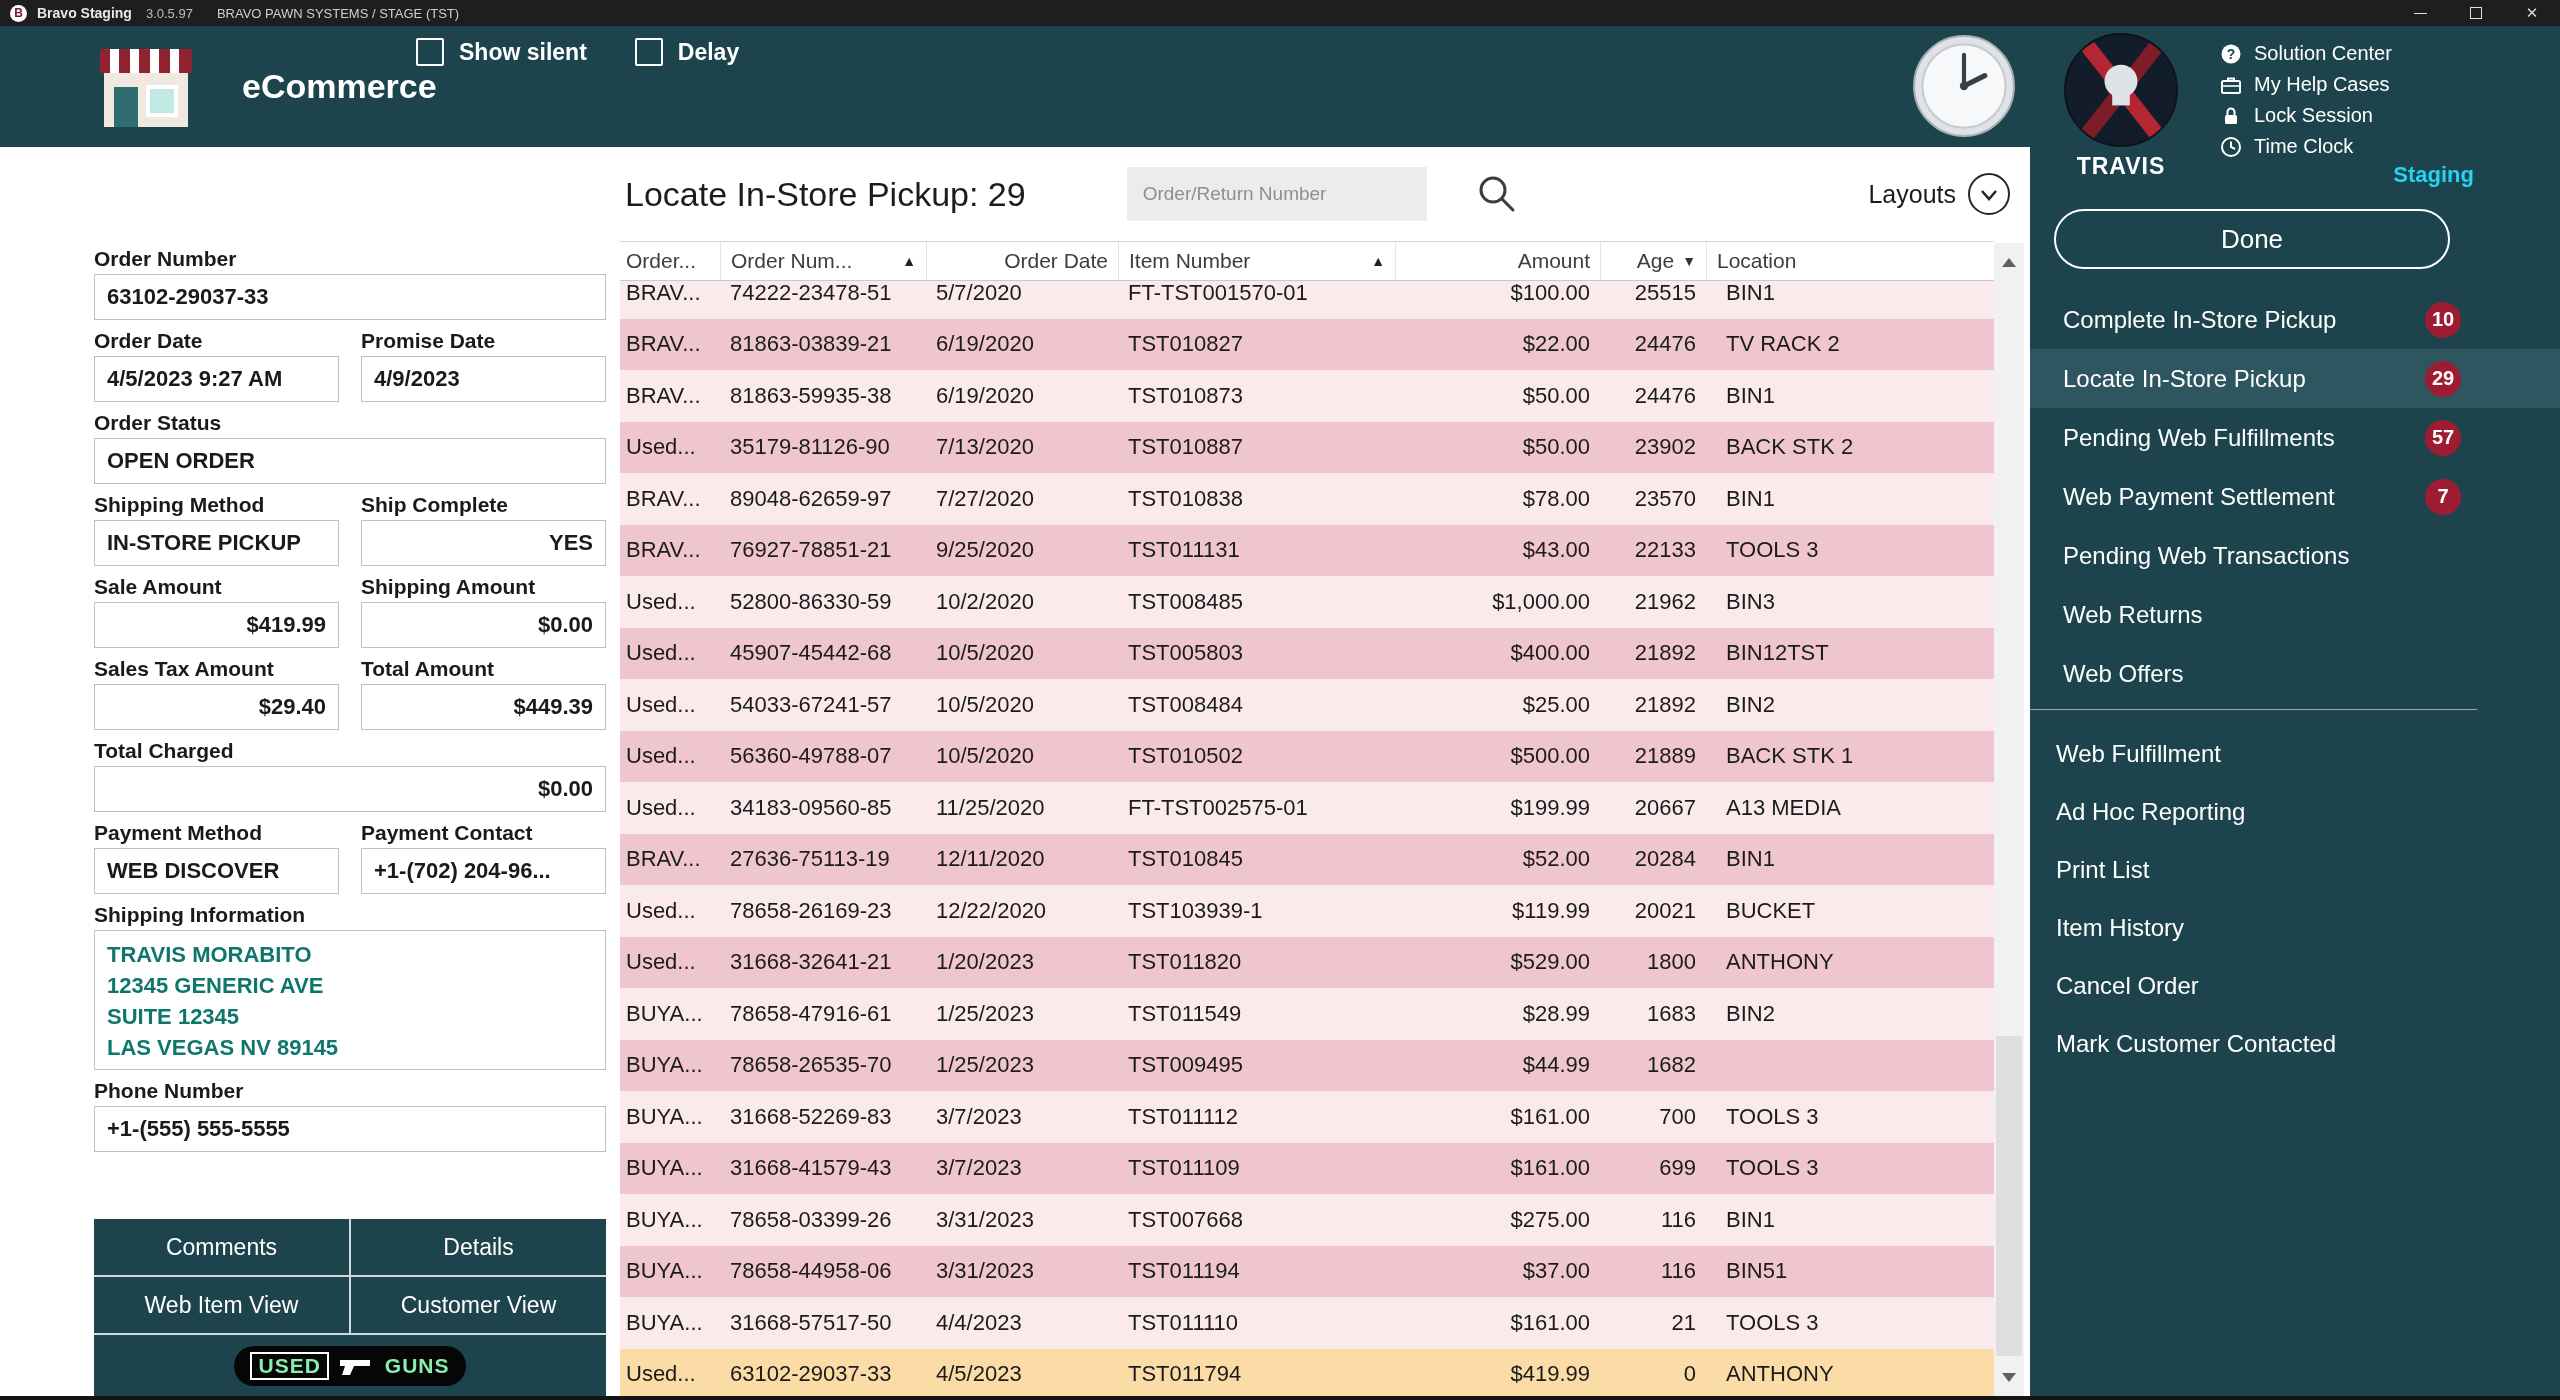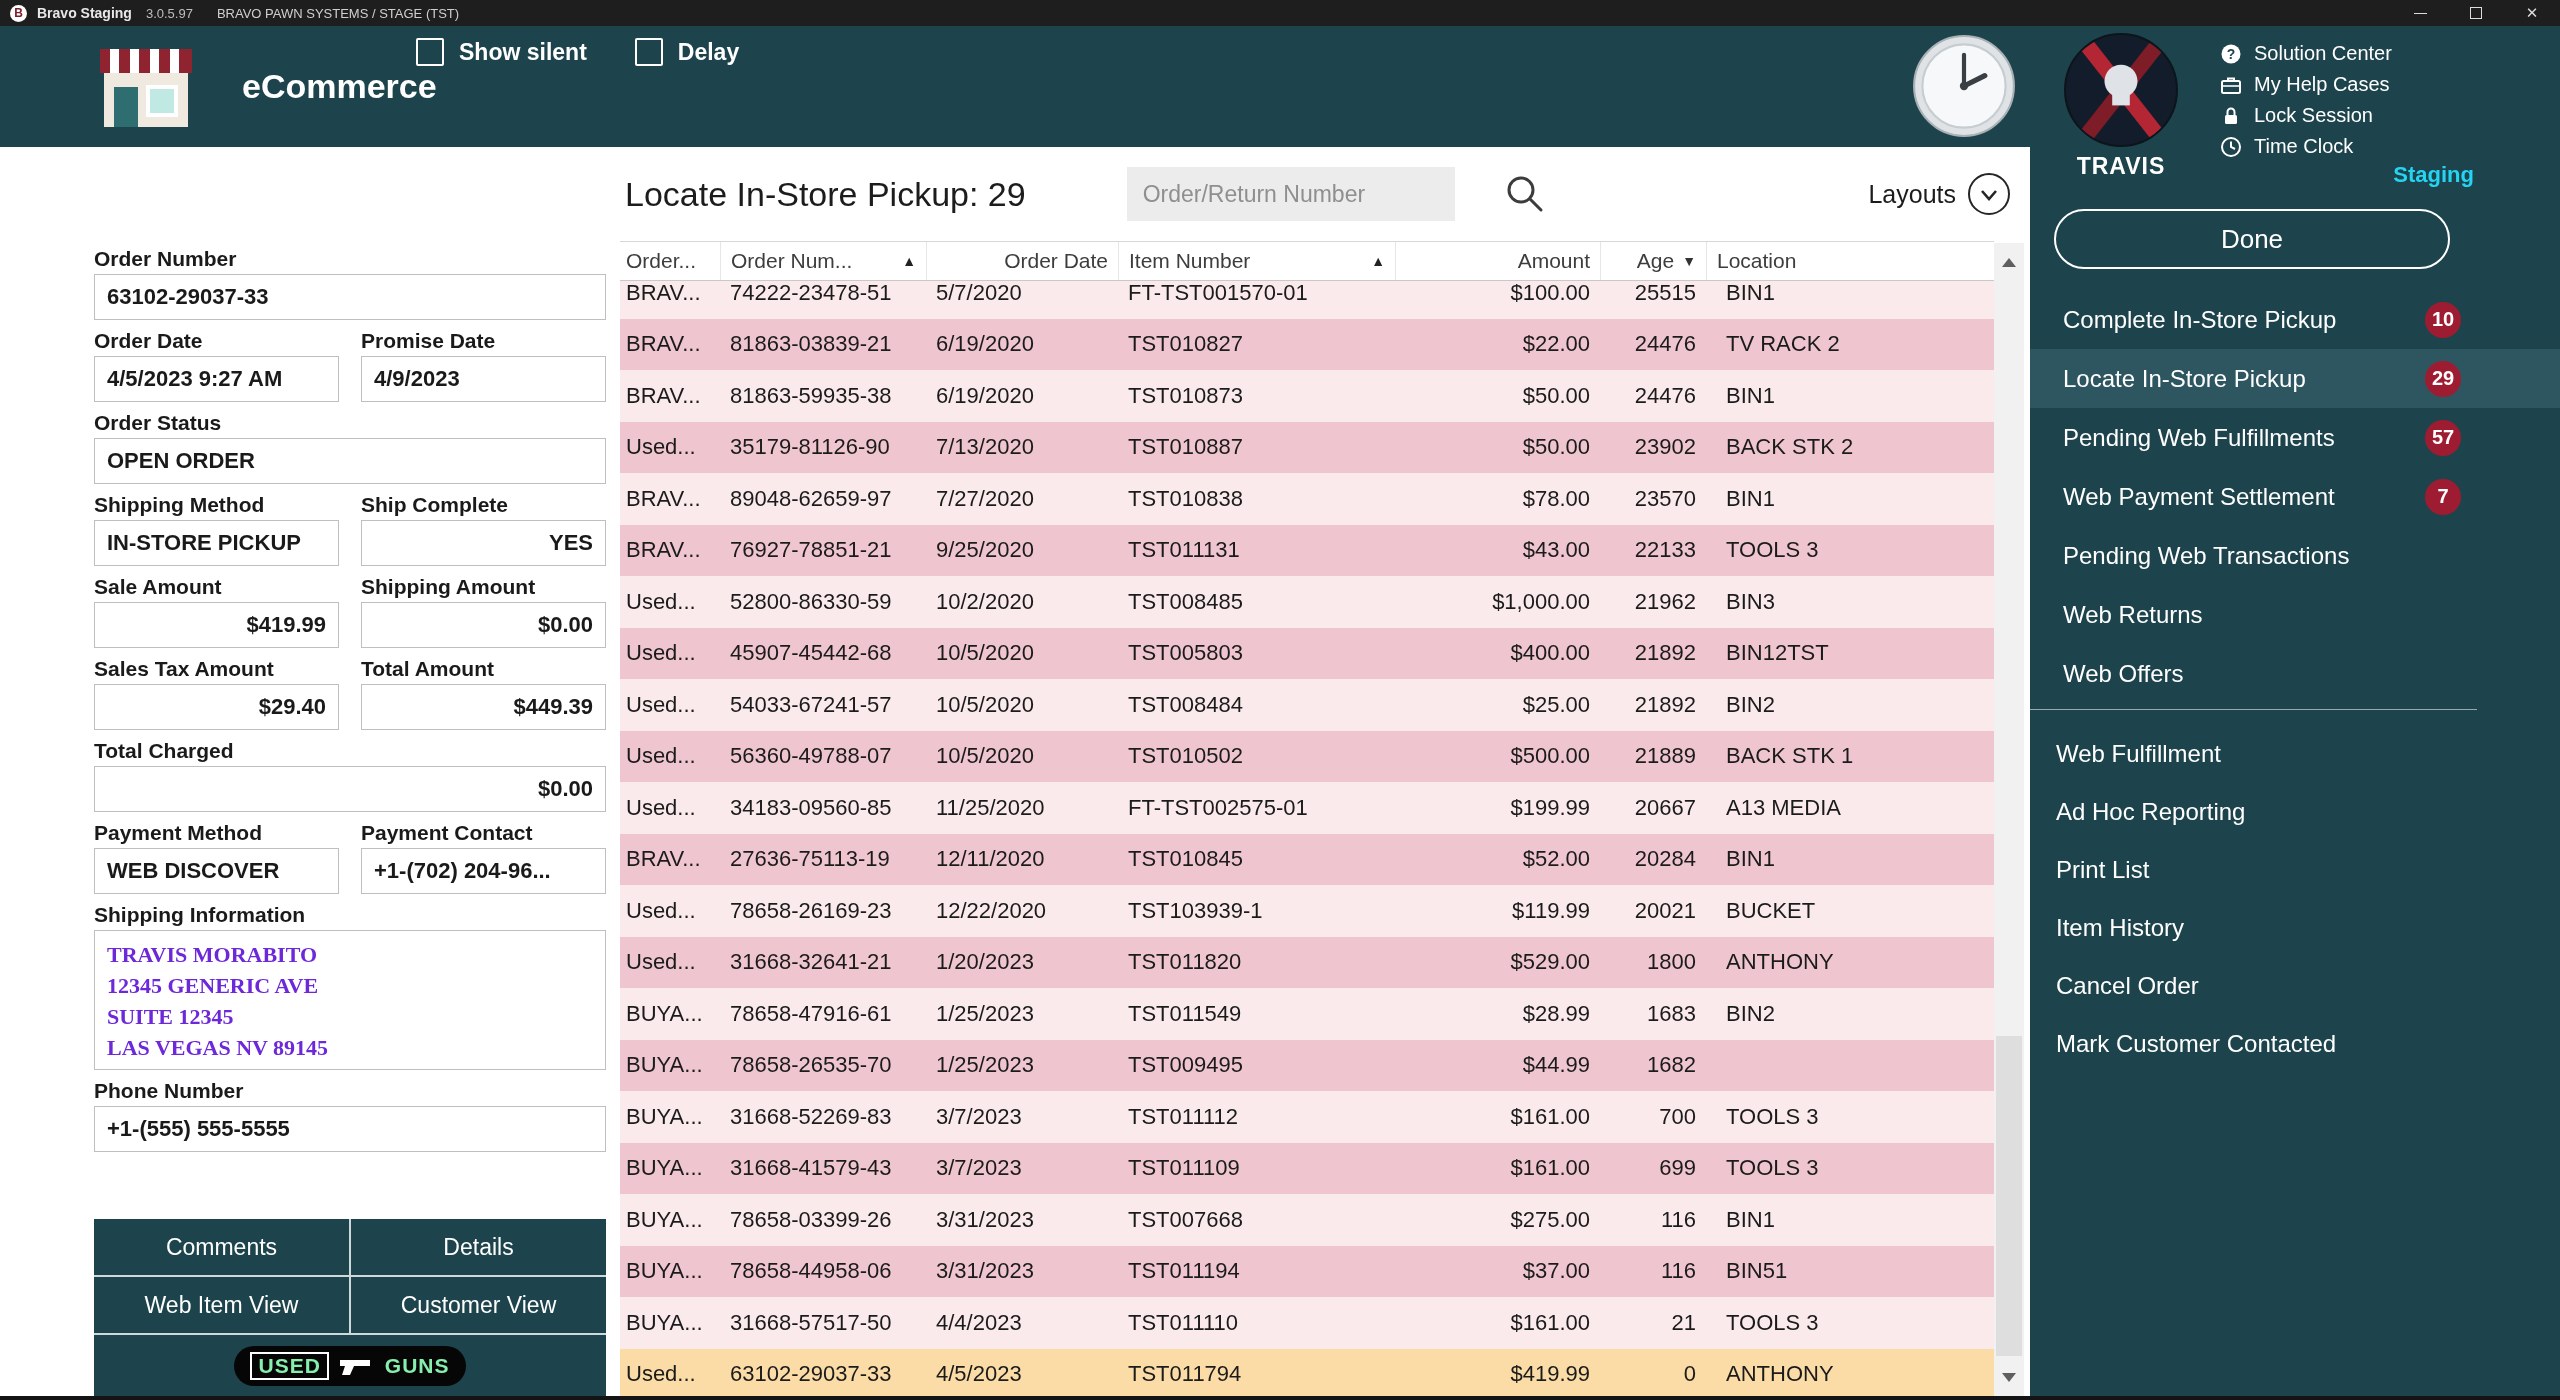--- a/index.html
+++ b/index.html
@@ -39,35 +39,35 @@
 
   
   .form-panel { width:512px; margin-left:94px; padding-top:100px; flex:none; position:relative; }
   .flabel { font-size:21px; font-weight:bold; color:#1a1a1a; margin-bottom:3px; }
   .finput { height:46px; border:1px solid #bfbfbf; background:#fff; font-size:22px; font-weight:bold; color:#1a1a1a; line-height:44px; padding:0 12px; white-space:nowrap; overflow:hidden; }
   .finput.right { text-align:right; }
   .fgroup { margin-bottom:9px; }
   .frow { display:flex; gap:22px; margin-bottom:9px; }
   .frow .fcol { flex:1; min-width:0; }
   .ship-box { border:1px solid #bfbfbf; padding:8px 12px; height:140px; overflow:hidden; }
-  .ship-box div { font-size:22px; font-weight:bold; color:#6d28d9; line-height:31px; white-space:nowrap;font-family:Liberation Serif, serif; }
+  .ship-box div { font-size:22px; font-weight:bold; color:#0f766e; line-height:31px; white-space:nowrap; }
 
   .panel-buttons { position:absolute; left:0; bottom:0; width:100%; }
   .pb-grid { display:grid; grid-template-columns:1fr 1fr; gap:2px; background:#cfd8da; border-bottom:2px solid #cfd8da; }
   .pb-btn { background:#1d444c; color:#fff; font-size:23px; height:56px; display:flex; align-items:center; justify-content:center; }
   .pb-logo-row { background:#1d444c; height:61px; display:flex; align-items:center; justify-content:center; }
   .ug-badge { background:#060606; border-radius:20px; padding:6px 16px; display:flex; align-items:center; gap:10px; }
   .ug-word { color:#86efac; font-weight:bold; font-size:21px; letter-spacing:1px; }
   .ug-word.boxed { border:2px solid #fff; padding:0 6px; }
 
   
   .table-area { flex:1; min-width:0; display:flex; flex-direction:column; padding:0 6px 0 14px; }
   .tt { height:94px; display:flex; align-items:center; flex:none;gap:21px; }
   .tt-title { font-size:34px; color:#1c1c1c; font-weight:400; margin-left:5px; white-space:nowrap; }
-  .search-input { width:328px; height:54px; background:#ececec; border:none; outline:none; font-size:23px; padding:0 16px; color:#222; margin-left:80px; font-family:inherit; }
+  .search-input { width:300px; height:54px; background:#ececec; border:none; outline:none; font-size:19px; padding:0 16px; color:#222; margin-left:80px; font-family:inherit; }
   .search-input::placeholder { color:#8f8f8f; }
   .search-btn { margin-left:26px; width:46px; height:46px; background:none; border:none; }
   .layouts { margin-left:auto; display:flex; align-items:center; gap:12px; margin-right:14px; }
   .layouts-label { font-size:25px; color:#1c1c1c; }
   .chev-circle { width:42px; height:42px; border-radius:50%; border:2px solid #262626; display:flex; align-items:center; justify-content:center; }
 
   .table { flex:1; display:flex; min-height:0; }
   .tmain { flex:1; display:flex; flex-direction:column; min-width:0; }
   .tgrid { display:grid; grid-template-columns:100px 206px 192px 277px 205px 106px 1fr; }
   .thead { height:40px; border-top:1px solid #d6d6d6; border-bottom:1px solid #c9c9c9; flex:none; background:#fff; }

